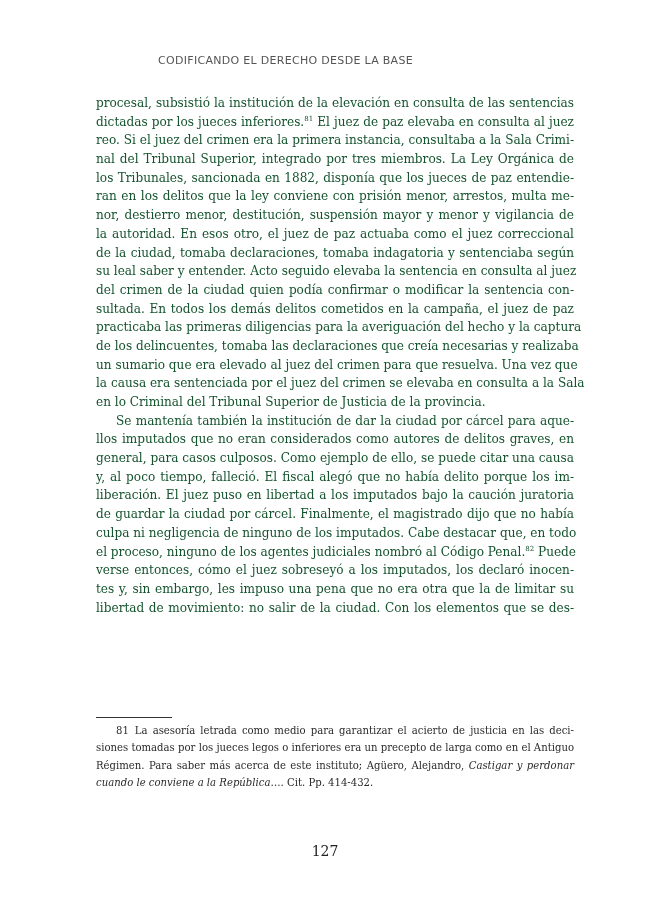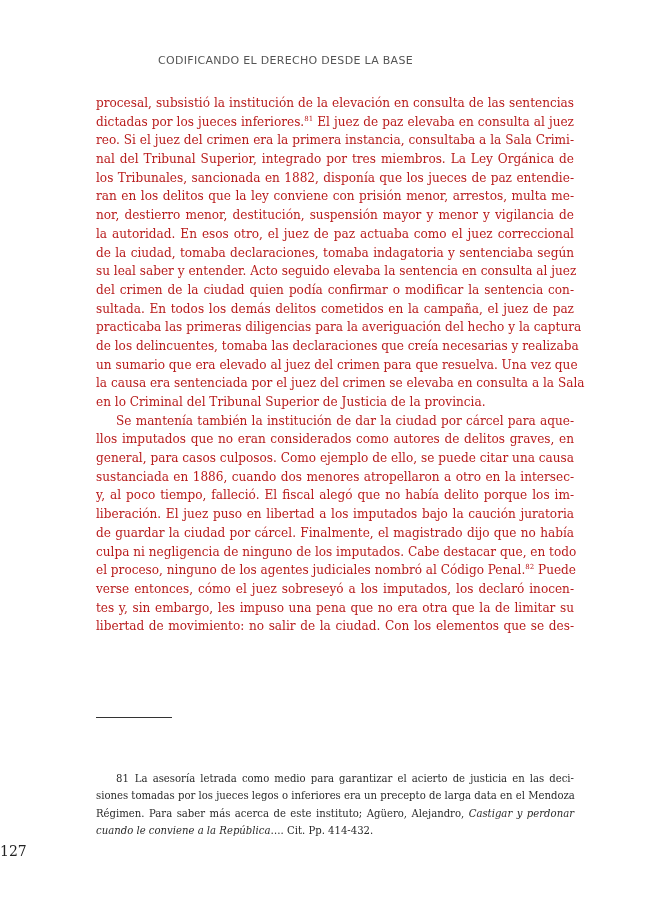--- a/index.html
+++ b/index.html
@@ -6,38 +6,38 @@
   body { width: 650px; height: 918px; position: relative; overflow: hidden; }
   .page { position: absolute; left: 0; top: 0; width: 650px; height: 918px; background: #fff; }
   .running-head {
     position: absolute; left: 0; top: 54px; width: 571px; text-align: center;
     font-family: "DejaVu Sans", sans-serif; font-size: 11px; letter-spacing: 0.3px;
     color: #555;
   }
   .body-text {
     position: absolute; left: 96px; top: 94px; width: 478px;
     font-family: "DejaVu Serif", serif; font-size: 12.1px; line-height: 18.7px;
-    color: #b91c1c;
+    color: #14532d;
   }
   .line { display: block; white-space: nowrap; text-align: justify; text-align-last: justify; height: 18.7px; }
   .line.last { text-align-last: left; }
   .line.indent { padding-left: 20px; }
   sup { font-size: 7px; line-height: 0; vertical-align: 5px; }
   .rule { position: absolute; left: 96px; top: 717px; width: 76px; height: 1px; background: #333; }
   .footnotes {
     position: absolute; left: 96px; top: 722px; width: 478px;
     font-family: "DejaVu Serif", serif; font-size: 10.1px; line-height: 17.3px; color: #2a2a2a;
   }
   .fn-line { display: block; white-space: nowrap; text-align: justify; text-align-last: justify; height: 17.3px; }
   .fn-line.last { text-align-last: left; }
-  .fn-line.indent { padding-left: 20px; margin-top: 48px; }
+  .fn-line.indent { padding-left: 20px; }
   .fn-num { margin-right: 6px; }
   em { font-style: italic; }
   .folio {
-    position: absolute; left: 0; top: 843px; width: 650px; text-align: left;
+    position: absolute; left: 0; top: 843px; width: 650px; text-align: center;
     font-family: "DejaVu Serif", serif; font-size: 14px; color: #222;
   }
 </style>
 </head>
 <body>
 
 <div class="page">
   <div class="running-head">CODIFICANDO EL DERECHO DESDE LA BASE</div>
 
   <div class="body-text">
@@ -57,37 +57,36 @@
       <span class="line">practicaba las primeras diligencias para la averiguación del hecho y la captura</span>
       <span class="line">de los delincuentes, tomaba las declaraciones que creía necesarias y realizaba</span>
       <span class="line">un sumario que era elevado al juez del crimen para que resuelva. Una vez que</span>
       <span class="line">la causa era sentenciada por el juez del crimen se elevaba en consulta a la Sala</span>
       <span class="line last">en lo Criminal del Tribunal Superior de Justicia de la provincia.</span>
     </div>
     <div>
       <span class="line indent">Se mantenía también la institución de dar la ciudad por cárcel para aque-</span>
       <span class="line">llos imputados que no eran considerados como autores de delitos graves, en</span>
       <span class="line">general, para casos culposos. Como ejemplo de ello, se puede citar una causa</span>
-      <span class="line">sustanciada en 1886, cuando dos menores atropellaron a otro en la intersec-</span>
       <span class="line">y, al poco tiempo, falleció. El fiscal alegó que no había delito porque los im-</span>
       <span class="line">liberación. El juez puso en libertad a los imputados bajo la caución juratoria</span>
       <span class="line">de guardar la ciudad por cárcel. Finalmente, el magistrado dijo que no había</span>
       <span class="line">culpa ni negligencia de ninguno de los imputados. Cabe destacar que, en todo</span>
       <span class="line"><span>el proceso, ninguno de los agentes judiciales nombró al Código Penal.</span><sup>82</sup><span> Puede</span></span>
       <span class="line">verse entonces, cómo el juez sobreseyó a los imputados, los declaró inocen-</span>
       <span class="line">tes y, sin embargo, les impuso una pena que no era otra que la de limitar su</span>
       <span class="line">libertad de movimiento: no salir de la ciudad. Con los elementos que se des-</span>
     </div>
   </div>
 
   <div class="rule"></div>
 
   <div class="footnotes">
     <div>
       <span class="fn-line indent"><span class="fn-num">81</span><span>La asesoría letrada como medio para garantizar el acierto de justicia en las deci-</span></span>
-      <span class="fn-line">siones tomadas por los jueces legos o inferiores era un precepto de larga data en el Mendoza</span>
+      <span class="fn-line">siones tomadas por los jueces legos o inferiores era un precepto de larga como en el Antiguo</span>
       <span class="fn-line"><span>Régimen. Para saber más acerca de este instituto; Agüero, Alejandro, </span><em>Castigar y perdonar</em></span>
       <span class="fn-line last"><em>cuando le conviene a la República</em><span>…. Cit. Pp. 414-432.</span></span>
     </div>
   </div>
 
   <div class="folio">127</div>
 </div>
 
 </body></html>

